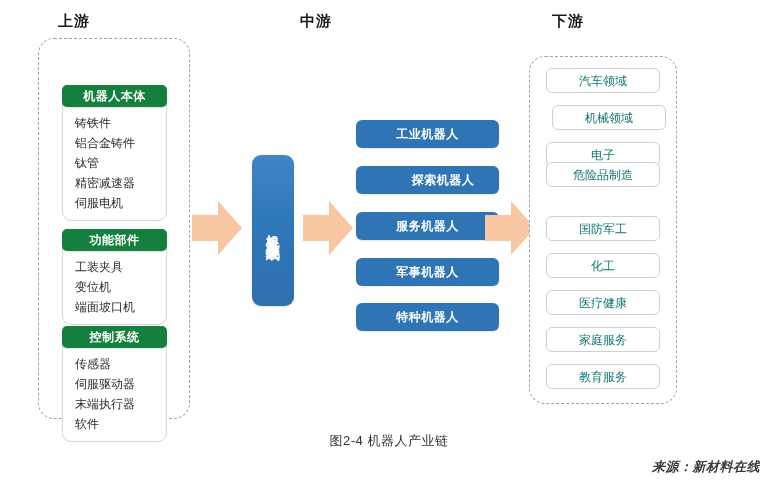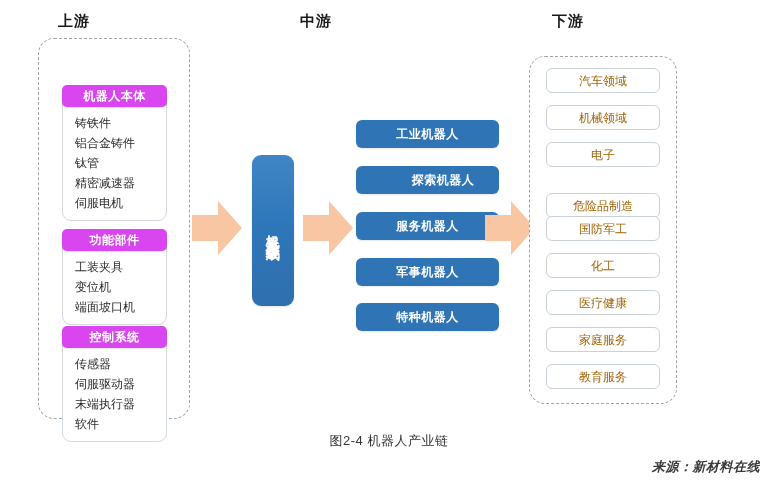--- a/index.html
+++ b/index.html
@@ -49,21 +49,21 @@
     position: absolute;
     left: 23px;
     width: 105px;
     box-sizing: border-box;
   }
   .group-badge {
     position: relative;
     height: 22px;
     line-height: 22px;
     border-radius: 5px;
-    background: #d946ef;
+    background: #15803d;
     color: #ffffff;
     font-size: 12px;
     font-weight: bold;
     text-align: center;
     letter-spacing: 0.5px;
     z-index: 2;
     box-shadow: 0 1px 1px rgba(0,0,0,0.10);
   }
   .group-list {
     position: relative;
@@ -138,29 +138,29 @@
   
   .down-card {
     position: absolute;
     left: 546px;
     width: 114px;
     height: 25px;
     line-height: 25px;
     border: 1px solid #c9d1d7;
     border-radius: 6px;
     background: #ffffff;
-    color: #a16207;
+    color: #0f766e;
     font-size: 12px;
     text-align: center;
     box-sizing: border-box;
   }
   #down-card-0 { top: 68px;  }
-  #down-card-1 { top: 105px; }
+  #down-card-1 { top: 105px; margin-left: 6px; }
   #down-card-2 { top: 142px; }
-  #down-card-3 { top: 193px; }
+  #down-card-3 { top: 162px; }
   #down-card-4 { top: 216px; }
   #down-card-5 { top: 253px; }
   #down-card-6 { top: 290px; }
   #down-card-7 { top: 327px; font-family: Liberation Serif, serif; }
   #down-card-8 { top: 364px; }
 
   
   .arrow {
     position: absolute;
     width: 50px;

